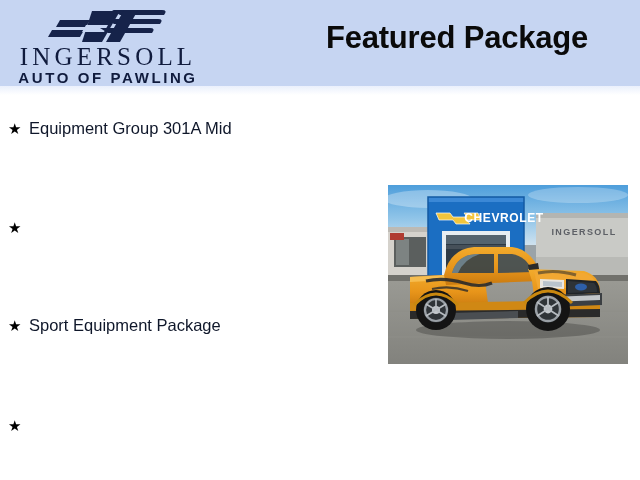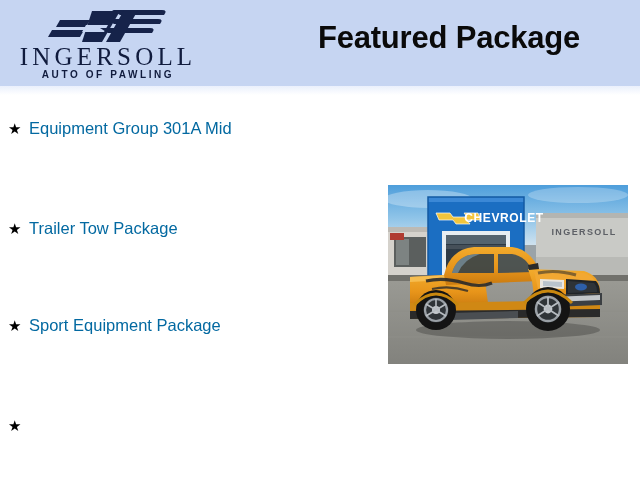--- a/index.html
+++ b/index.html
@@ -64,32 +64,32 @@
     line-height: 1;
     white-space: nowrap;
   }
   .logo-subwordmark {
     position: absolute;
     left: 0;
     top: 66px;
     width: 200px;
     text-align: center;
     font-family: "Liberation Sans", sans-serif;
-    font-size: 10px;
+    font-size: 15px;
     font-weight: bold;
     letter-spacing: 2.6px;
     color: #101b3d;
     line-height: 1;
     white-space: nowrap;
   }
 
   
   .page-title {
     position: absolute;
-    left: 284px;
+    left: 292px;
     top: 21px;
     width: 330px;
     text-align: center;
     font-size: 31px;
     font-weight: bold;
     color: #0a0a0a;
     letter-spacing: -0.2px;
     line-height: 1.1;
     white-space: nowrap;
   }
@@ -119,21 +119,21 @@
   .bullet-star {
     display: inline-block;
     width: 21px;
     font-size: 15px;
     color: #000000;
     line-height: 1;
     flex: none;
   }
   .feature-label {
     font-size: 16.5px;
-    color: #0369a1;
+    color: #0f172a;
     line-height: 1;
   }
 
   
   .vehicle-photo {
     position: absolute;
     left: 388px;
     top: 185px;
     width: 240px;
     height: 179px;
@@ -173,21 +173,20 @@
 
 <div class="page-title">Featured Package</div>
 
 <ul class="feature-list">
   <li class="feature-item i0">
     <span class="bullet-star">★</span>
     <span class="feature-label">Equipment Group 301A Mid</span>
   </li>
   <li class="feature-item i1">
     <span class="bullet-star">★</span>
-    <span class="feature-label">Trailer Tow Package</span>
   </li>
   <li class="feature-item i2">
     <span class="bullet-star">★</span>
     <span class="feature-label">Sport Equipment Package</span>
   </li>
   <li class="feature-item i3">
     <span class="bullet-star">★</span>
   </li>
 </ul>
 

